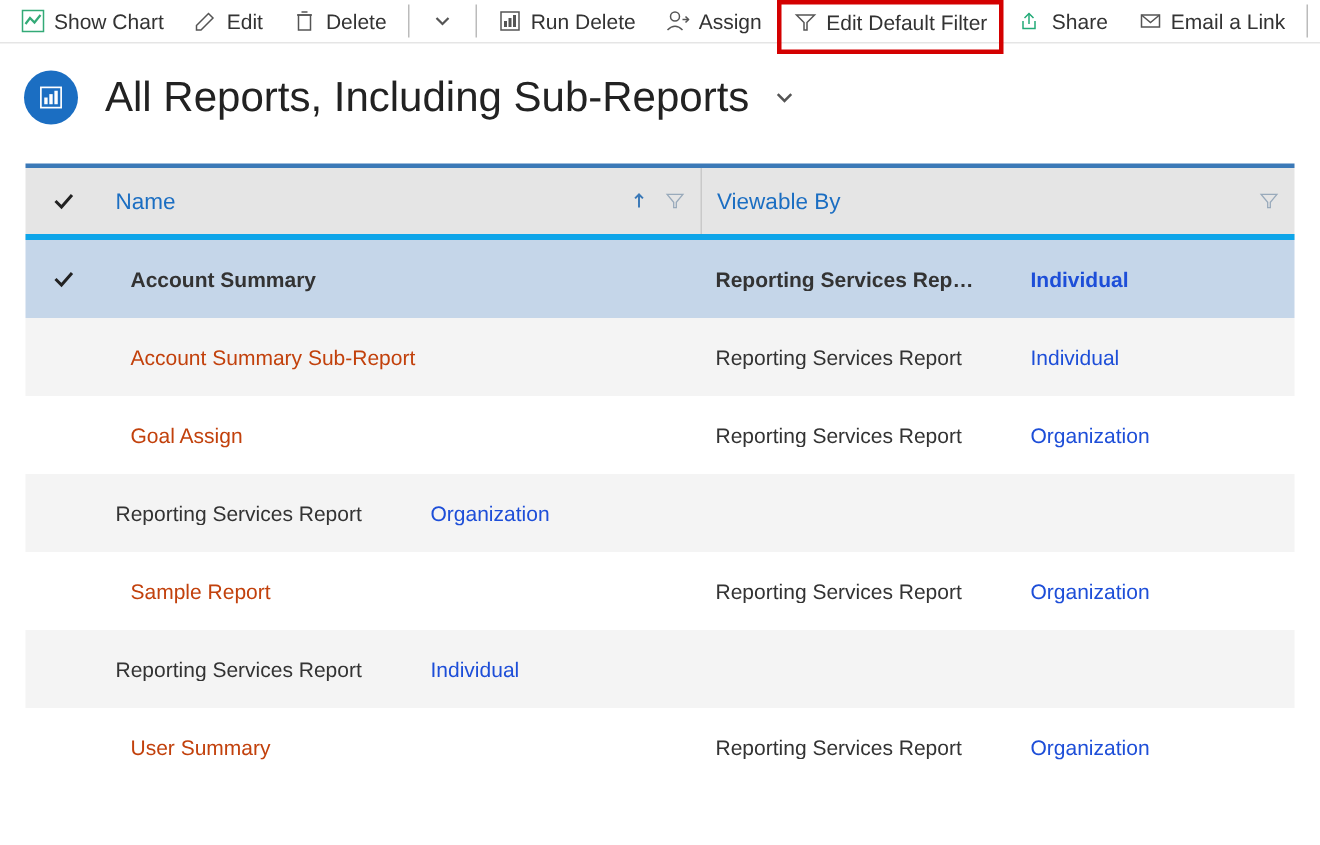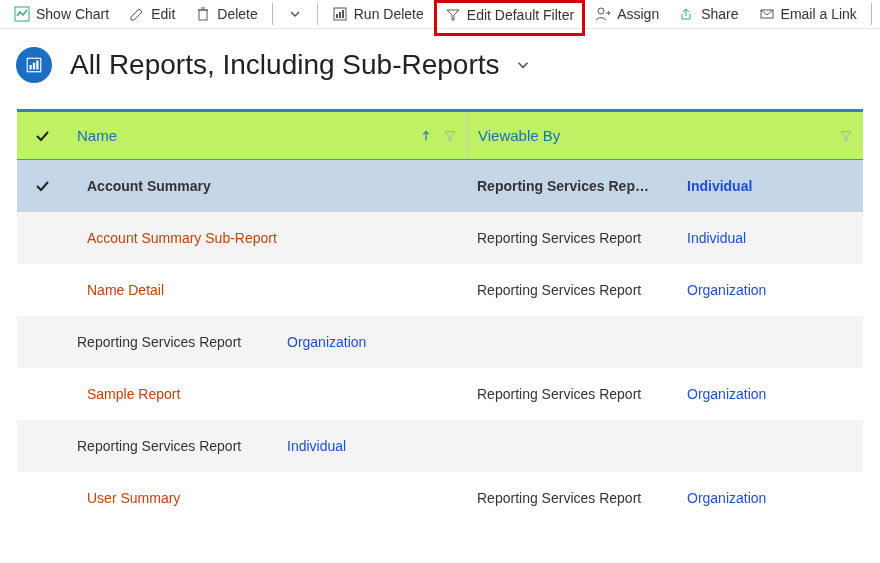--- a/index.html
+++ b/index.html
@@ -62,23 +62,23 @@
   }
   .title-chevron { margin-left: 14px; color: #555; }
 
   .grid {
     margin: 0 17px;
     border-top: 3px solid #3b79b7;
   }
   .grid-header {
     display: flex;
     align-items: center;
-    border-bottom: 1px solid #0ea5e9;
+    border-bottom: 4px solid #0ea5e9;
     height: 48px;
-    background: #bef264;
+    background: #e5e5e5;
   }
   .col-check { width: 50px; display:flex; justify-content:center; }
   .col-name { flex: 0 0 400px; display:flex; align-items:center; }
   .col-type { flex: 0 0 210px; display:flex; align-items:center; }
   .col-view { flex: 1 1 auto; display:flex; align-items:center; }
   .hdr-cell {
     color: #1b6ec2;
     font-size: 15px;
     display:flex;
     align-items:center;
@@ -150,34 +150,34 @@
   <div class="toolbar-sep"></div>
   <div class="toolbar-btn">
     <svg class="toolbar-icon" viewBox="0 0 16 16">
         <rect x="2" y="2" width="12" height="12" fill="none" stroke="#555"></rect>
         <rect x="4" y="8" width="2" height="4" fill="#555"></rect>
         <rect x="7" y="6" width="2" height="6" fill="#555"></rect>
         <rect x="10" y="4" width="2" height="8" fill="#555"></rect>
       </svg>
     <span>Run Delete</span>
   </div>
-  <div class="toolbar-btn highlight-box">
-    <svg class="toolbar-icon" viewBox="0 0 16 16">
-        <polygon points="2,3 14,3 9,8 9,13 7,13 7,8" fill="none" stroke="#555"></polygon>
-      </svg>
-    <span>Edit Default Filter</span>
-  </div>
   <div class="toolbar-btn">
     <svg class="toolbar-icon" viewBox="0 0 16 16">
         <circle cx="6" cy="5" r="3" fill="none" stroke="#555"></circle>
         <path d="M1 14 Q6 9 11 14" fill="none" stroke="#555"></path>
         <line x1="11" y1="7" x2="15" y2="7" stroke="#555"></line>
         <polyline points="13,5 15,7 13,9" fill="none" stroke="#555"></polyline>
       </svg>
     <span>Assign</span>
+  </div>
+  <div class="toolbar-btn highlight-box">
+    <svg class="toolbar-icon" viewBox="0 0 16 16">
+        <polygon points="2,3 14,3 9,8 9,13 7,13 7,8" fill="none" stroke="#555"></polygon>
+      </svg>
+    <span>Edit Default Filter</span>
   </div>
   <div class="toolbar-btn">
     <svg class="toolbar-icon" viewBox="0 0 16 16">
         <path d="M3 8 L3 13 L11 13 L11 8" fill="none" stroke="#2a7"></path>
         <path d="M7 3 L7 10" stroke="#2a7"></path>
         <polyline points="4,6 7,3 10,6" fill="none" stroke="#2a7"></polyline>
       </svg>
     <span>Share</span>
   </div>
   <div class="toolbar-btn">
@@ -247,21 +247,21 @@
         <div class="col-view cell view-cell">Individual</div>
       </div>
       <div class="grid-row">
         <div class="col-check"></div>
         <div class="col-name cell name-cell">Account Summary Sub-Report</div>
         <div class="col-type cell type-cell">Reporting Services Report</div>
         <div class="col-view cell view-cell">Individual</div>
       </div>
       <div class="grid-row">
         <div class="col-check"></div>
-        <div class="col-name cell name-cell">Name Detail</div>
+        <div class="col-name cell name-cell">Goal Assign</div>
         <div class="col-type cell type-cell">Reporting Services Report</div>
         <div class="col-view cell view-cell">Organization</div>
       </div>
       <div class="grid-row">
         <div class="col-check"></div>
         <div class="col-type cell type-cell">Reporting Services Report</div>
         <div class="col-view cell view-cell">Organization</div>
       </div>
       <div class="grid-row">
         <div class="col-check"></div>

